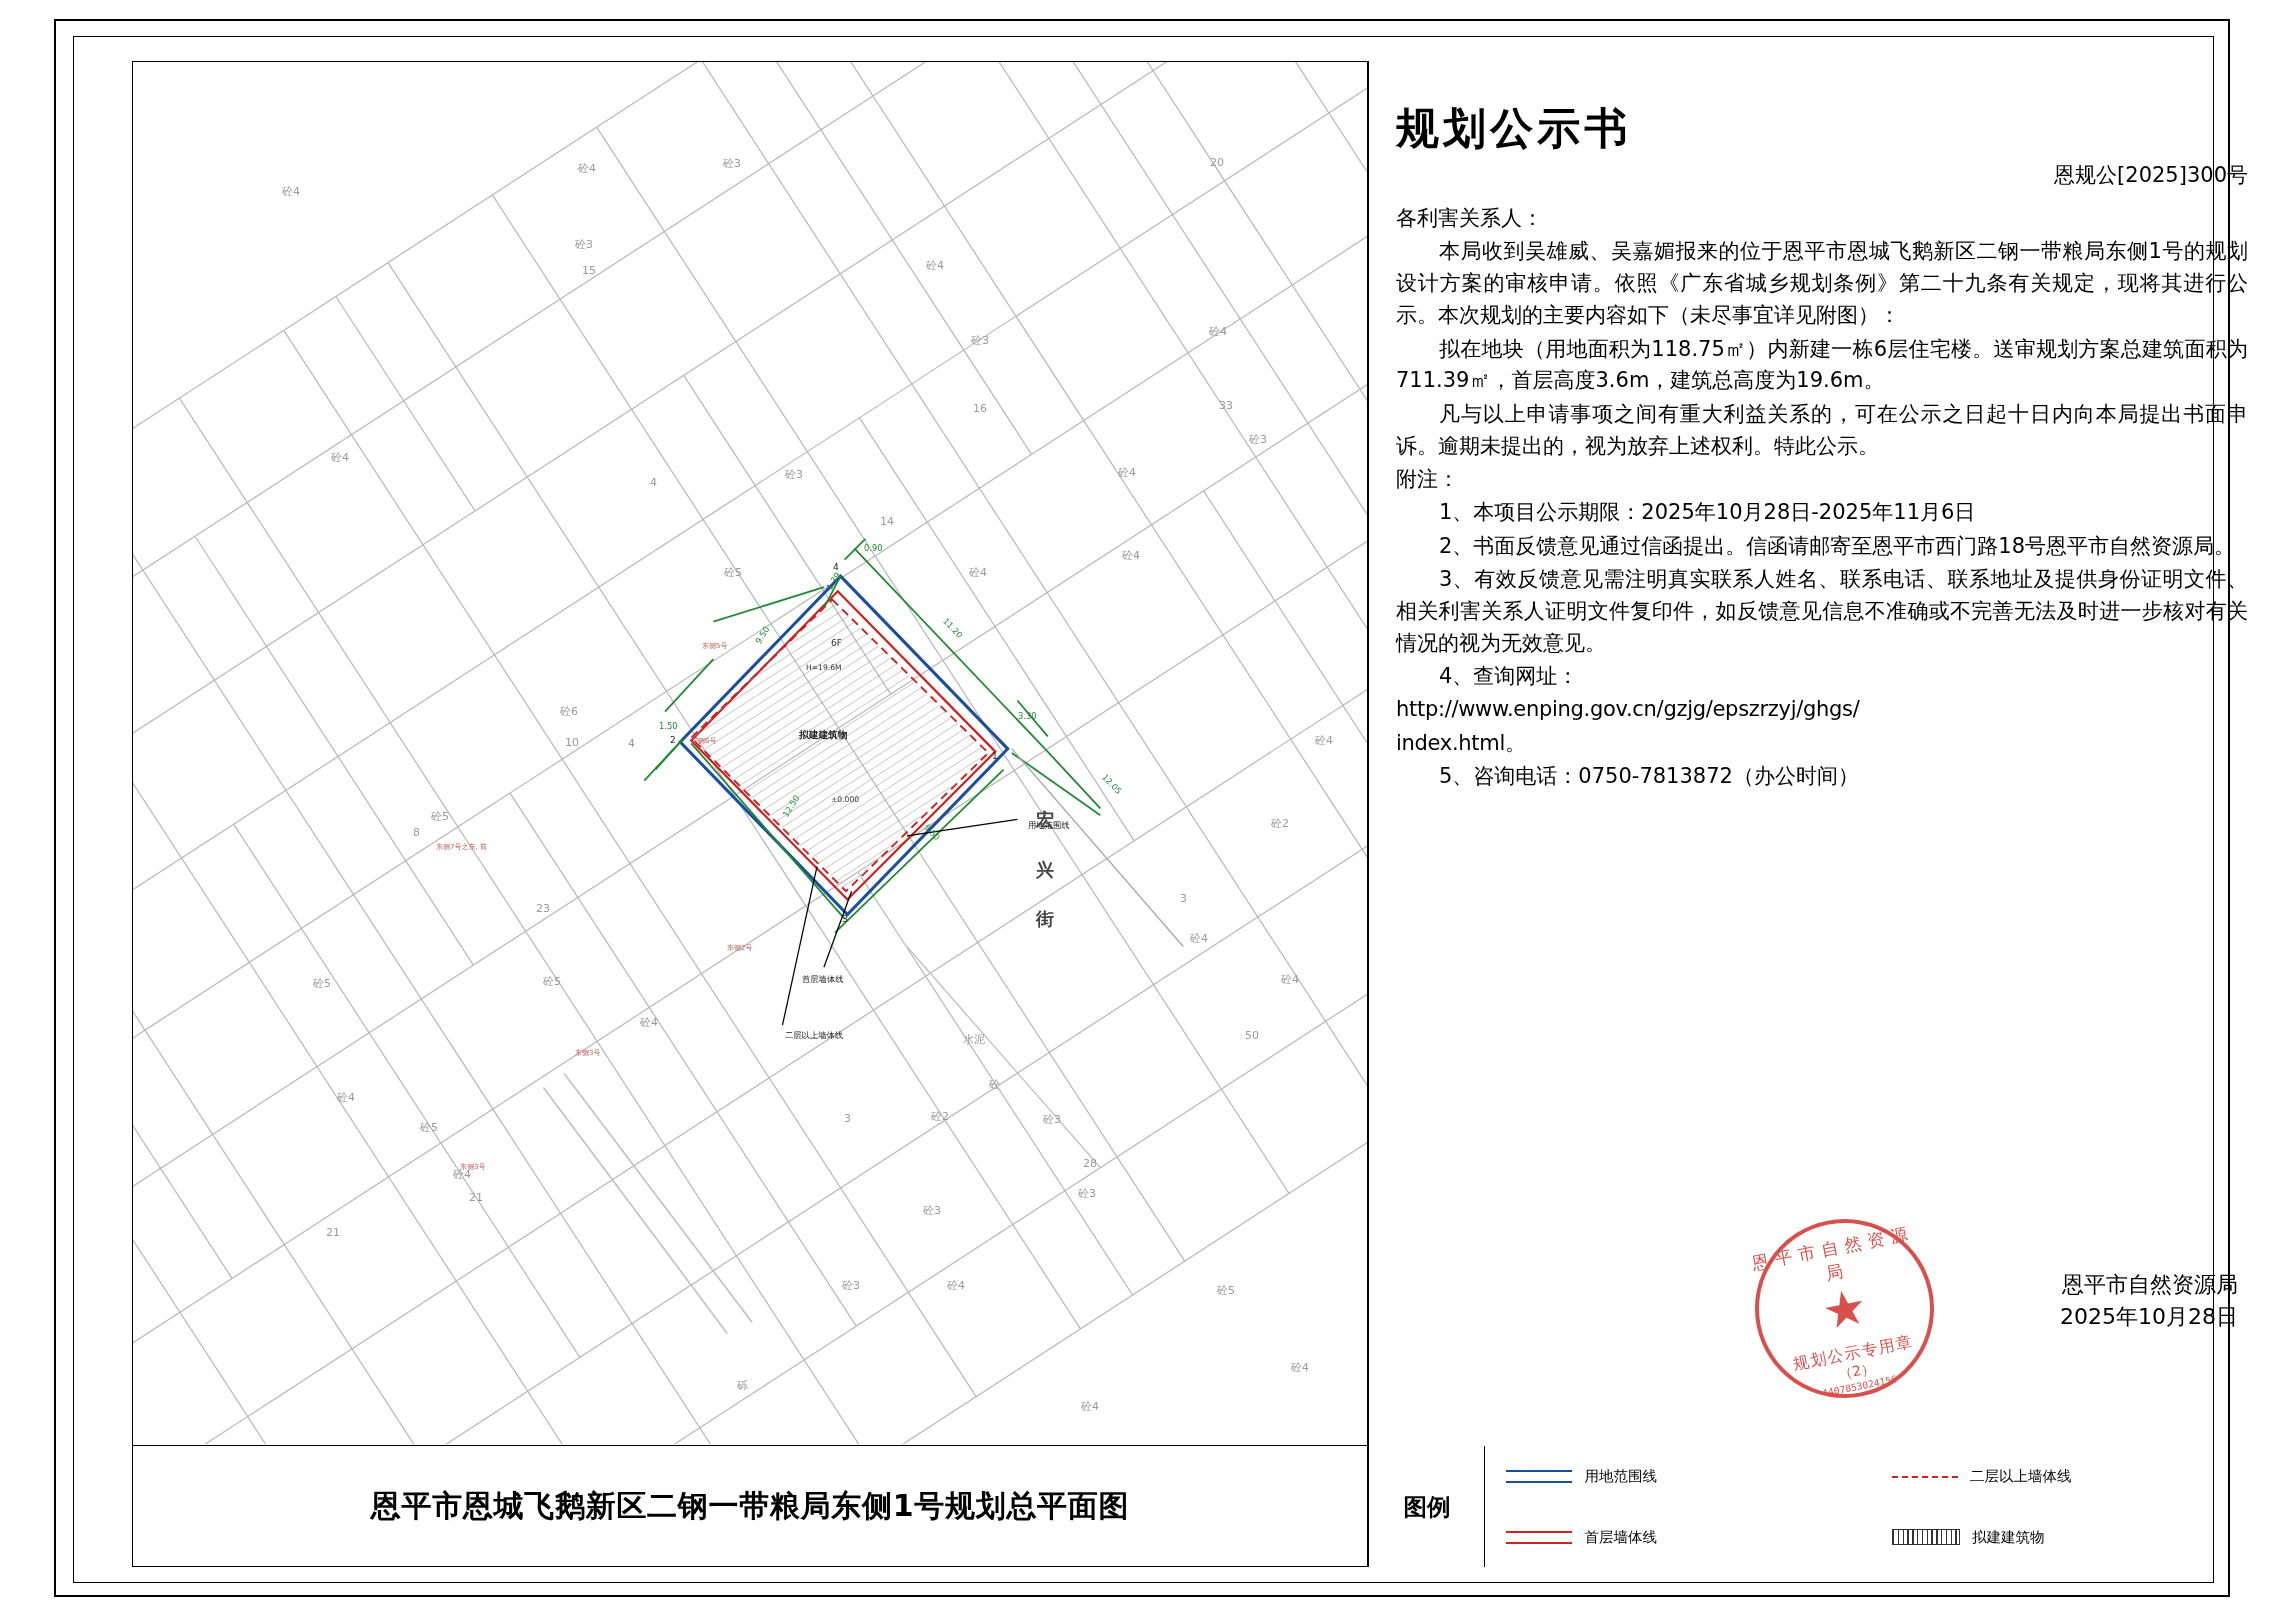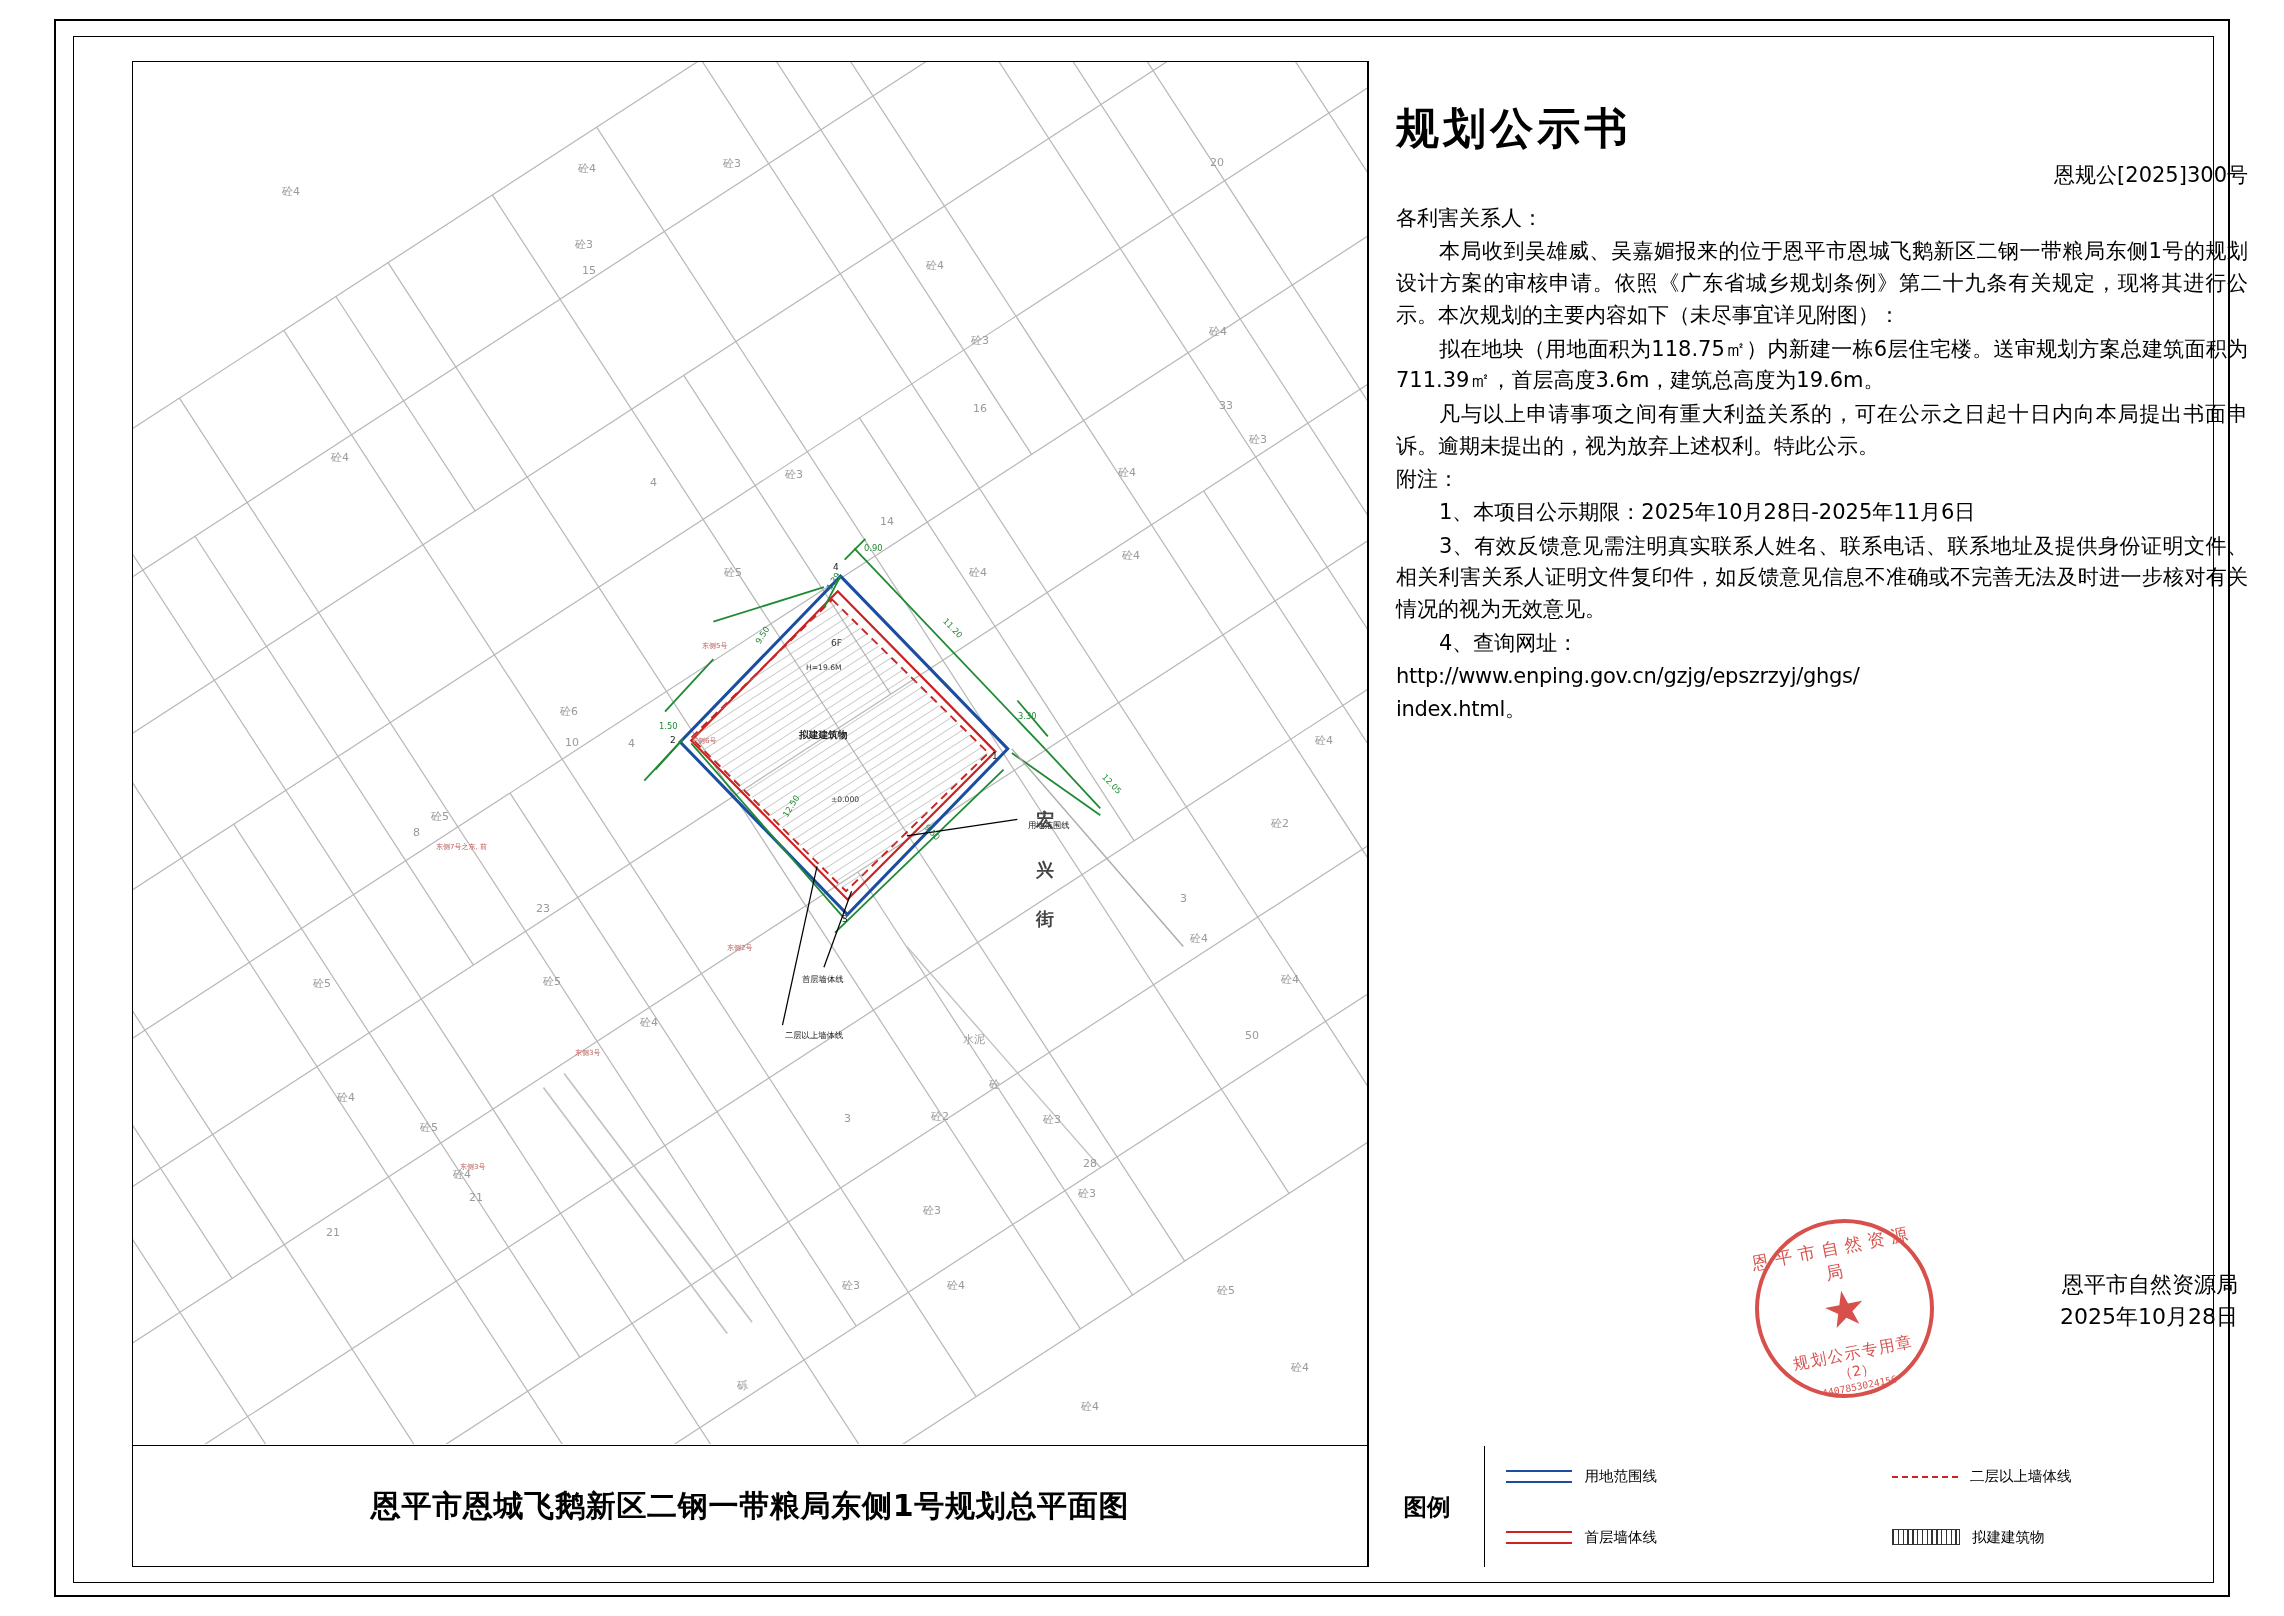--- a/index.html
+++ b/index.html
@@ -398,24 +398,26 @@
   <div class="notice-pane">
     <div class="notice-title">规划公示书</div>
     <div class="notice-no">恩规公[2025]300号</div>
     <div class="notice-body">
       <p>各利害关系人：</p>
       <p class="indent2">本局收到吴雄威、吴嘉媚报来的位于恩平市恩城飞鹅新区二钢一带粮局东侧1号的规划设计方案的审核申请。依照《广东省城乡规划条例》第二十九条有关规定，现将其进行公示。本次规划的主要内容如下（未尽事宜详见附图）：</p>
       <p class="indent2">拟在地块（用地面积为118.75㎡）内新建一栋6层住宅楼。送审规划方案总建筑面积为711.39㎡，首层高度3.6m，建筑总高度为19.6m。</p>
       <p class="indent2">凡与以上申请事项之间有重大利益关系的，可在公示之日起十日内向本局提出书面申诉。逾期未提出的，视为放弃上述权利。特此公示。</p>
       <p>附注：</p>
       <p class="indent2">1、本项目公示期限：2025年10月28日-2025年11月6日</p>
+      <p class="indent2">2、书面反馈意见通过信函提出。信函请邮寄至恩平市西门路18号恩平市自然资源局。</p>
       <p class="indent2">3、有效反馈意见需注明真实联系人姓名、联系电话、联系地址及提供身份证明文件、相关利害关系人证明文件复印件，如反馈意见信息不准确或不完善无法及时进一步核对有关情况的视为无效意见。</p>
       <p class="indent2">4、查询网址：</p>
       <p class="url-line">http://www.enping.gov.cn/gzjg/epszrzyj/ghgs/</p>
       <p class="url-line">index.html。</p>
+      <p class="indent2">5、咨询电话：0750-7813872（办公时间）</p>
     </div>
 
     <div class="seal-area">
       <div class="seal">
         <div class="arc-top">恩平市自然资源局</div>
         <div class="star">★</div>
         <div class="arc-bottom">规划公示专用章</div>
         <div class="arc-bottom2">（2）</div>
         <div class="code">4407853024156</div>
       </div>

